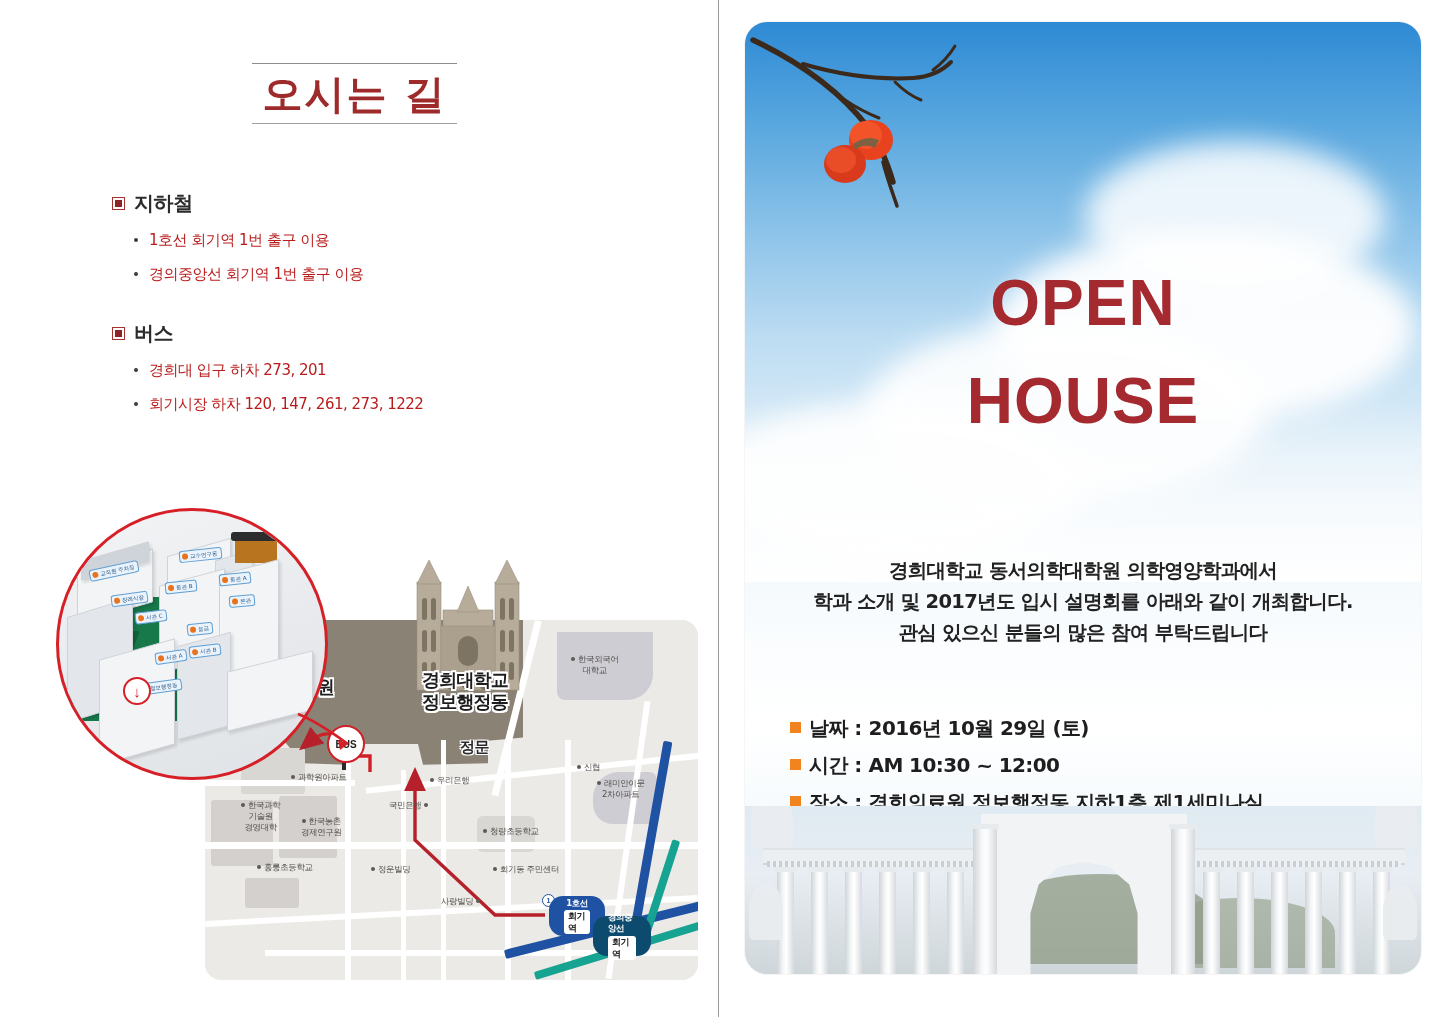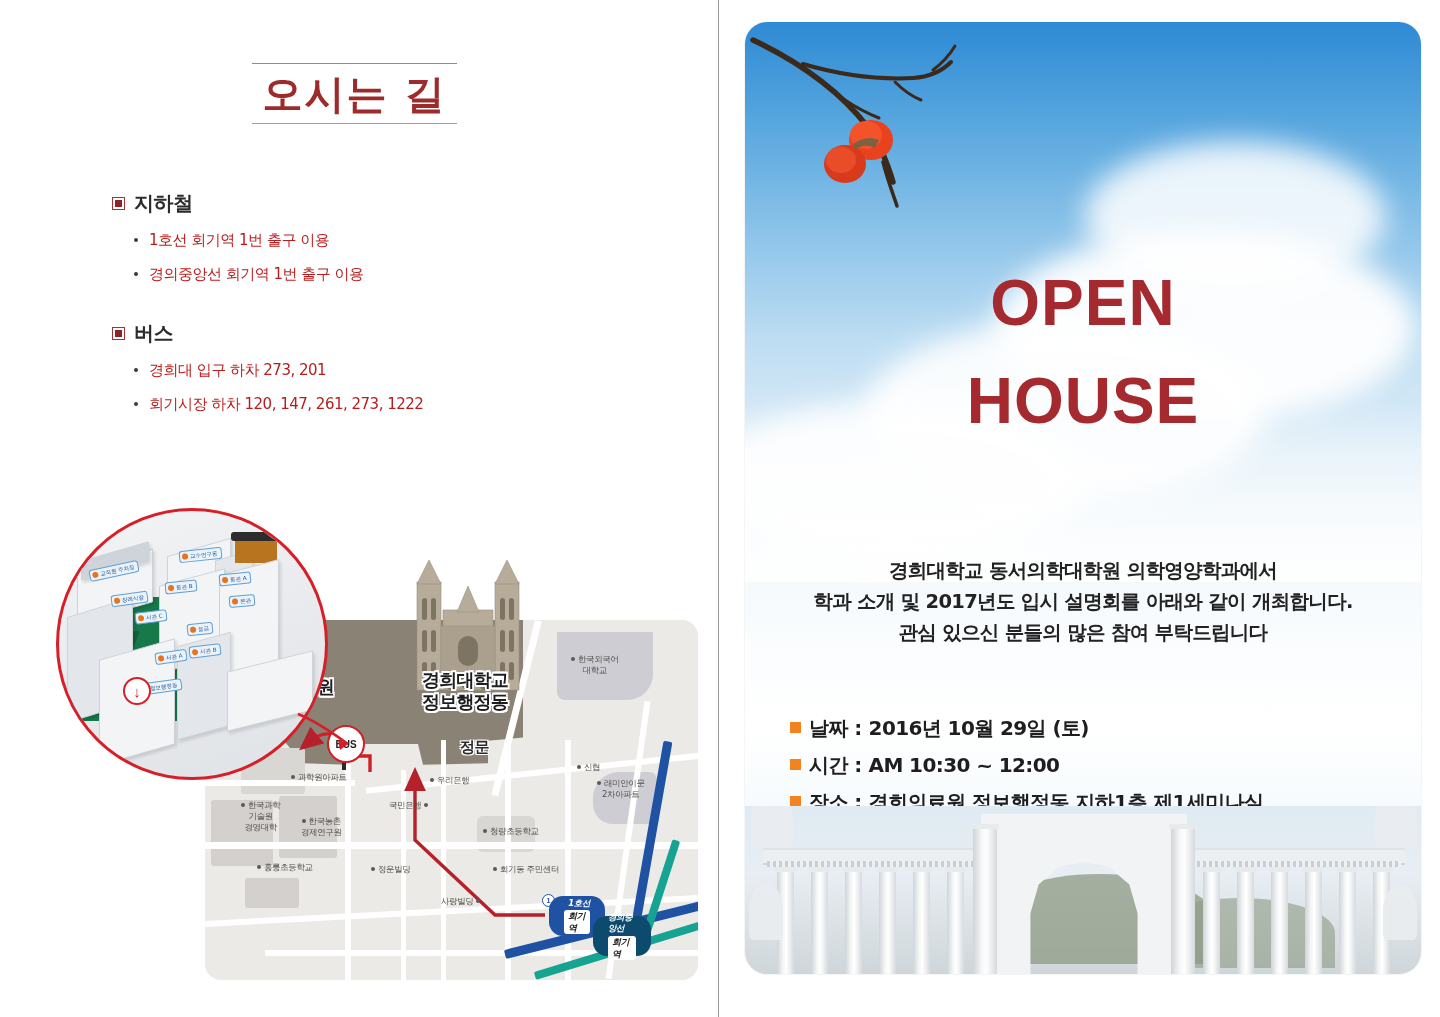--- a/index.html
+++ b/index.html
@@ -104,23 +104,23 @@
     position:absolute;width:34px;height:34px;border-radius:50%;
     background:#fff;border:2.4px solid #cf2027;
     display:flex;align-items:center;justify-content:center;
     font-size:10px;font-weight:bold;color:#222;
     font-family:"Liberation Sans",sans-serif;
   }
   .bus-stem{position:absolute;width:3.5px;height:22px;background:#2b2b2b;}
 
   .subway-pill{
     position:absolute;border-radius:14px;color:#fff;
-    display:flex;flex-direction:column;align-items:flex-end;justify-content:center;
-    font-family:"DejaVu Sans","Liberation Sans",sans-serif;
-    padding:3px 15px;box-sizing:border-box;font-style:italic;
+    display:flex;flex-direction:column;align-items:center;justify-content:center;
+    font-family:"DejaVu Sans","Liberation Sans",sans-serif;
+    padding:3px 15px;box-sizing:border-box;
   }
   .subway-pill .ln{font-size:8.5px;font-weight:bold;letter-spacing:-0.4px;line-height:11px;}
   .subway-pill .st{
     font-size:9px;font-weight:bold;color:#222;background:#fff;
     border-radius:3px;padding:0 4px;margin-top:1.5px;line-height:12px;letter-spacing:-0.4px;
   }
   .line1-pill{background:#1f52a3;}
   .gyeongui-pill{background:#0c4a6e;}
   .l1-badge{
     position:absolute;width:11px;height:11px;border-radius:50%;

